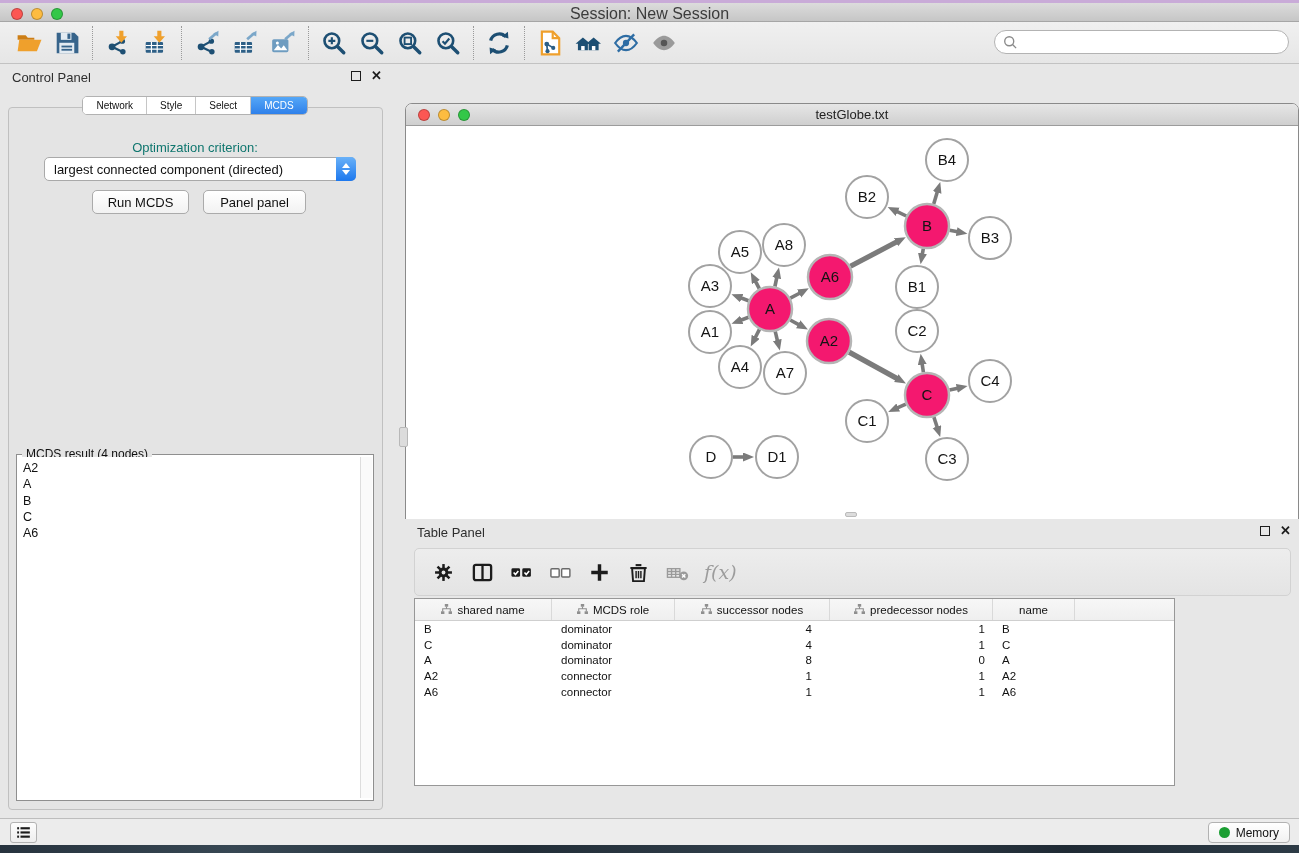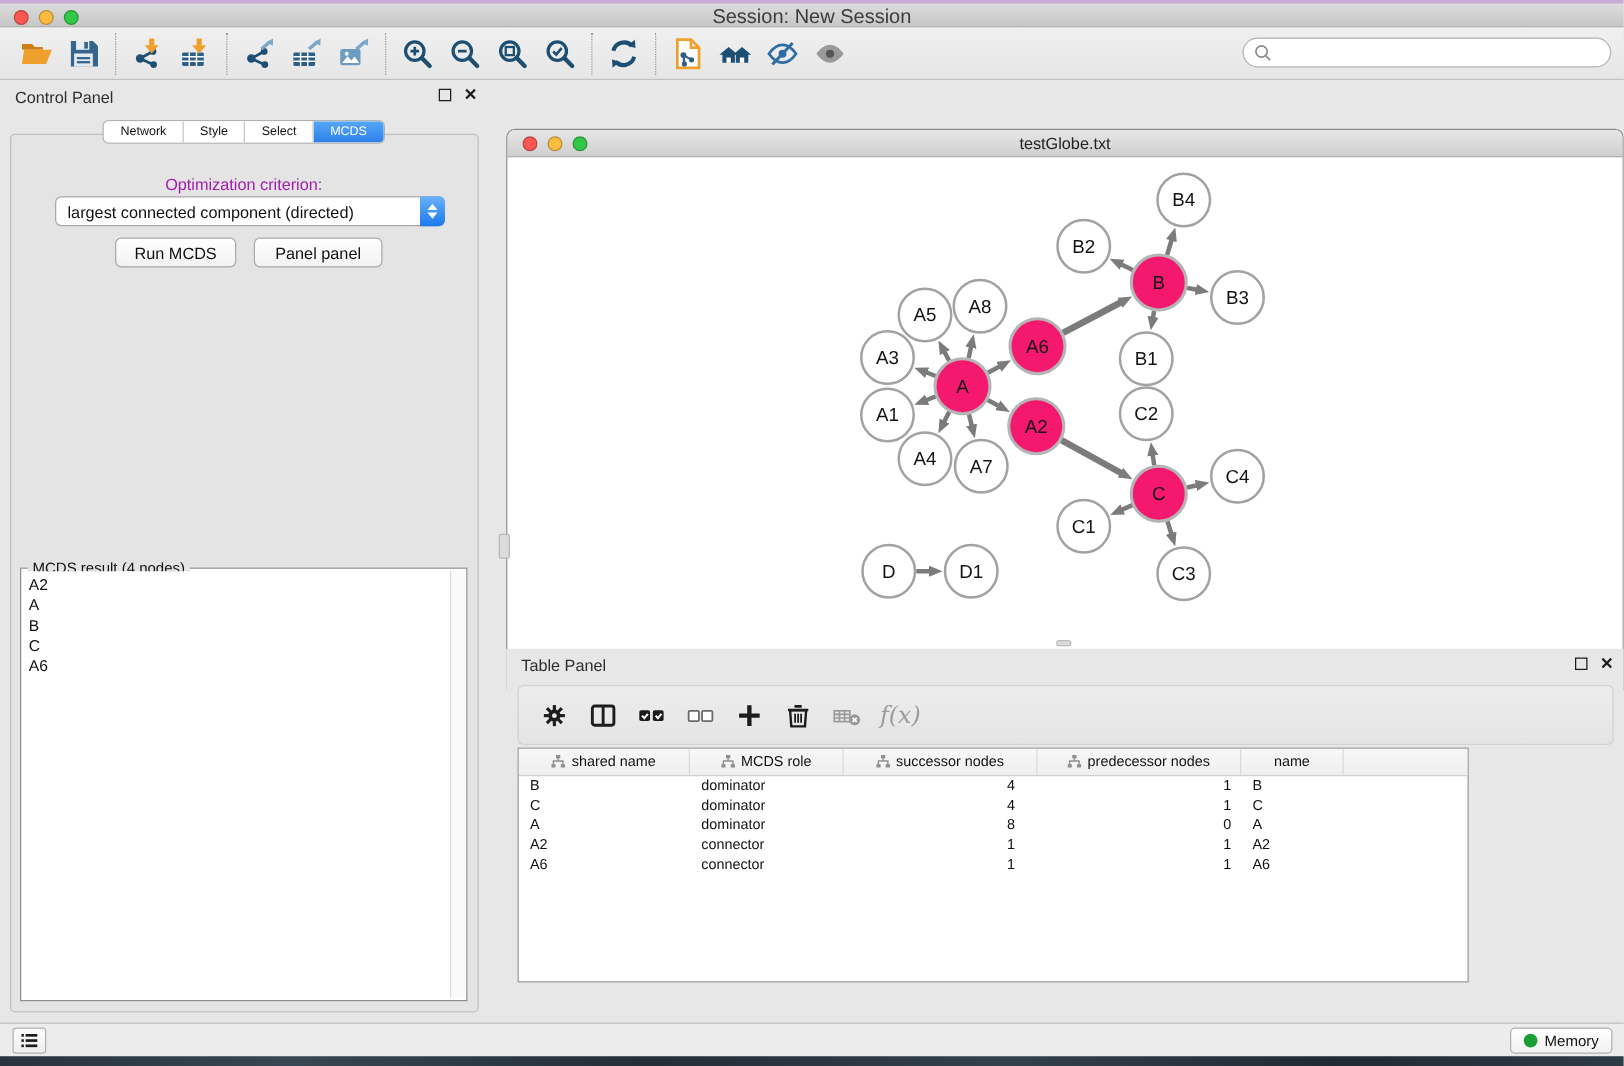--- a/index.html
+++ b/index.html
@@ -44,21 +44,21 @@
   .wicon-close { font-size:13px; font-weight:bold; color:#1c1c1c; line-height:10px; }
   .cp-tabs { position:absolute; top:32px; left:0; width:100%; display:flex; justify-content:center; z-index:3; }
   .tabgroup { display:flex; border:1px solid #b2b2b2; border-radius:5px; overflow:hidden; background:#fff; }
   .tabgroup .tab { padding:3px 13px; font-size:10px; color:#111; background:#fff; border-left:1px solid #c6c6c6; }
   .tabgroup .tab:first-child { border-left:none; }
   .tabgroup .tab.sel { background:linear-gradient(#55a7f7,#2e80ea); color:#fff; }
   .cp-box {
     position:absolute; left:8px; top:43px; width:375px; height:703px;
     background:#e4e4e4; border:1px solid #c0c0c0; border-radius:4px; z-index:1;
   }
-  .opt-label { position:absolute; top:76px; left:0; width:100%; text-align:center; font-size:13px; color:#a21caf; z-index:2; }
+  .opt-label { position:absolute; top:76px; left:0; width:100%; text-align:center; font-size:13px; color:#0f766e; z-index:2; }
   .criterion {
     position:absolute; left:44px; top:93px; width:312px; height:24px; z-index:2;
     background:#fff; border:1px solid #a9a9a9; border-radius:5px;
     display:flex; align-items:center;
   }
   .criterion .val { flex:1; font-size:13px; padding-left:9px; color:#111; white-space:nowrap; }
   .stepper {
     width:20px; height:24px; margin:-1px -1px -1px 0; border-radius:0 5px 5px 0;
     background:linear-gradient(#69b1f8,#1d78ee);
     display:flex; flex-direction:column; align-items:center; justify-content:center; gap:2px;

